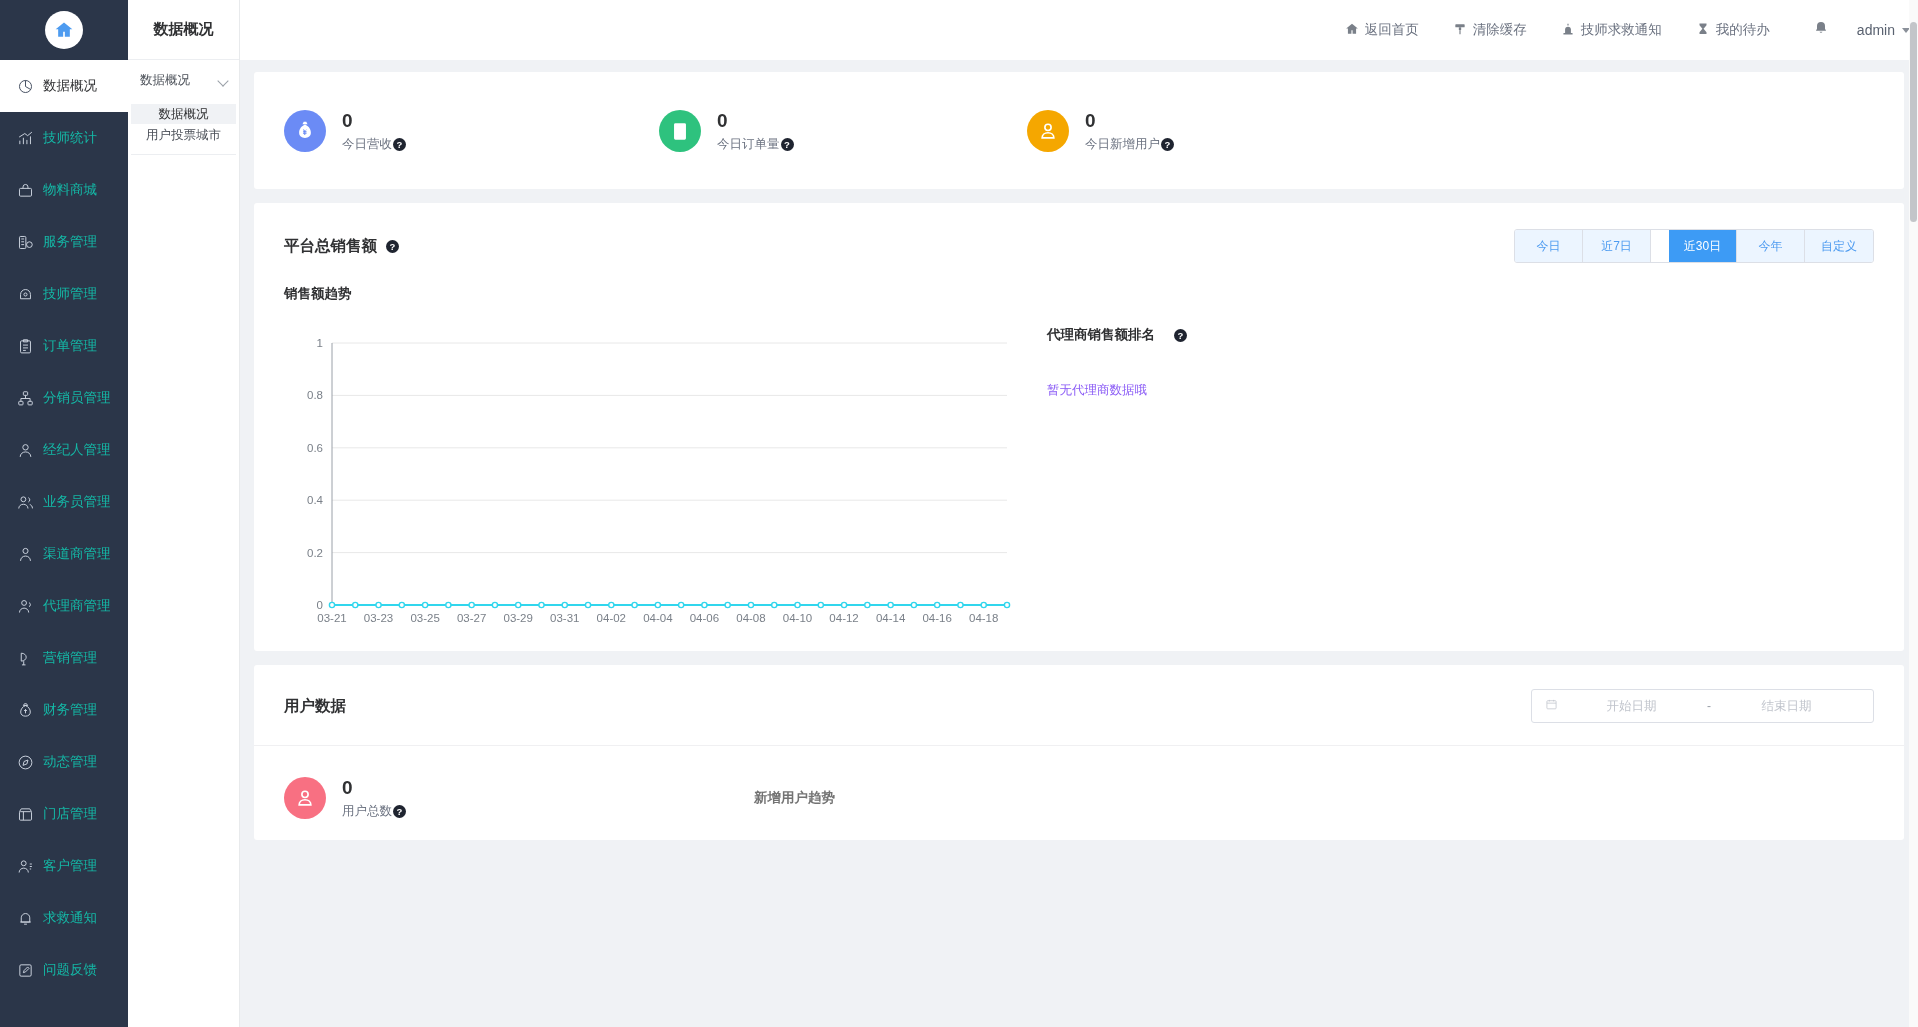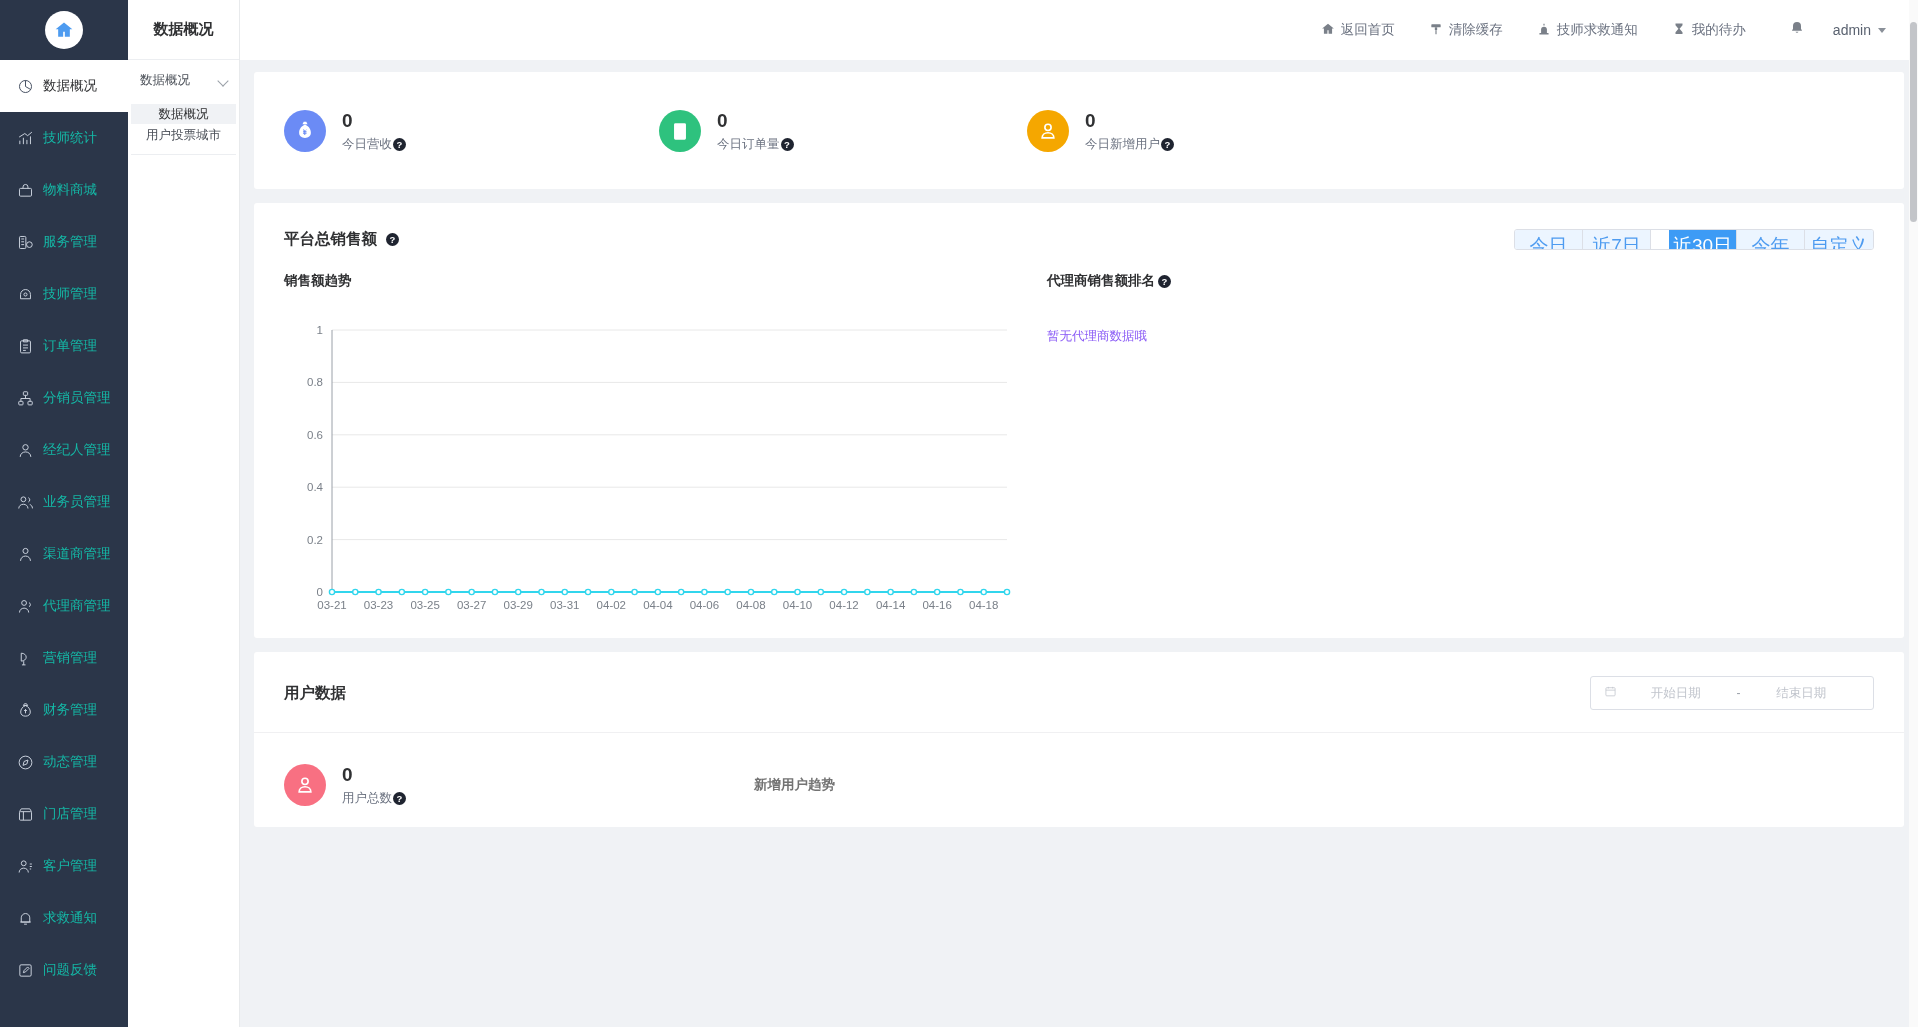--- a/index.html
+++ b/index.html
@@ -62,21 +62,21 @@
   }
   .sub-item.active { background: #f0f2f5; color: #303133; }
   .sub-divider { margin: 9px 3px 0; border-top: 1px solid #eceef1; }
 
   
   .main { flex: 1 1 auto; height: 1027px; display: flex; flex-direction: column; min-width: 0; }
 
   .topbar {
     height: 60px; flex: 0 0 60px; background: #ffffff;
     display: flex; align-items: center; justify-content: flex-end;
-    padding-right: 32px; gap: 0px;
+    padding-right: 8px; gap: 0px;
   }
   .tb-item {
     display: flex; align-items: center; gap: 6px;
     font-size: 13.5px; color: #6b7280; cursor: pointer; padding: 0 17px;
     white-space: nowrap;
   }
   .tb-item svg { width: 14px; height: 14px; fill: #7a8089; }
   .tb-bell { padding: 0 22px 0 26px; cursor: pointer; }
   .tb-bell svg { width: 16px; height: 16px; fill: #7a8089; }
   .tb-user {
@@ -108,43 +108,43 @@
     justify-content: center; flex: 0 0 13px; cursor: pointer;
   }
   .big-title { font-size: 15.5px; font-weight: 700; color: #303133; line-height: 21px; }
   .big-sub { font-size: 12.5px; color: #6b7280; margin-top: 3px; }
 
   
   .sales-head { display: flex; align-items: center; justify-content: space-between; padding: 26px 30px 0 30px; }
   .sec-title { font-size: 15.5px; font-weight: 700; color: #303133; display: flex; align-items: center; gap: 9px; }
   .btn-group { display: flex; border: 1px solid #dcdfe6; border-radius: 3px; overflow: hidden; }
   .rbtn {
-    min-width: 68px; height: 19px; line-height: 32px; text-align: center;
-    font-size: 19px; color: #4d9bf0; background: #ecf5ff; cursor: pointer;
+    min-width: 68px; height: 32px; line-height: 32px; text-align: center;
+    font-size: 12px; color: #4d9bf0; background: #ecf5ff; cursor: pointer;
     border-right: 1px solid #dcdfe6;
   }
   .rbtn:last-child { border-right: none; }
   .rbtn.active { background: #3d9bf5; color: #ffffff; margin-left: 18px; }
 
   .charts-row { display: flex; padding: 22px 16px 18px 30px; }
   .chart-col { width: 735px; flex: 0 0 735px; }
   .rank-col { flex: 1 1 auto; padding-left: 28px; }
   .chart-label { font-size: 13.5px; font-weight: 700; color: #303133; }
-  .rank-label { font-size: 13.5px; font-weight: 700; color: #303133; display: flex; align-items: center; gap: 3px; }
+  .rank-label { font-size: 13.5px; font-weight: 700; color: #303133; display: flex; align-items: center; gap: 19px; margin-top: 41px; }
   .empty-note { font-size: 12.5px; color: #8b5cf6; margin-top: 38px; }
 
   .plot { position: relative; height: 300px; margin-top: 30px; }
   .plot svg { display: block; }
 
   
   .ud-head { display: flex; align-items: center; justify-content: space-between; padding: 24px 30px 0 30px; }
   .ud-title { font-size: 15.5px; font-weight: 700; color: #303133; }
   .daterange {
     display: flex; align-items: center; border: 1px solid #dcdfe6; border-radius: 3px;
-    height: 34px; width: 284px; padding: 0 13px; gap: 0; cursor: pointer; background:#fff;
+    height: 34px; width: 343px; padding: 0 13px; gap: 0; cursor: pointer; background:#fff;
   }
   .daterange svg { width: 13px; height: 13px; stroke: #c0c4cc; fill: none; stroke-width: 1.4; flex: 0 0 13px; }
   .dr-in { flex: 1 1 0; text-align: center; font-size: 12.5px; color: #c0c4cc; }
   .dr-dash { font-size: 12px; color: #9aa0a8; padding: 0 2px; }
   .ud-body { display: flex; align-items: center; padding: 30px 30px 20px 30px; border-top: 1px solid #f0f0f2; margin-top: 22px; }
   .ud-stat { display: flex; align-items: center; gap: 16px; width: 470px; }
   .ud-chart-lbl { font-size: 13.5px; font-weight: 700; color: #737373; }
 
   
   .pscroll { position: absolute; right: 0; top: 0; width: 9px; height: 1027px; background: #fafafa; }

